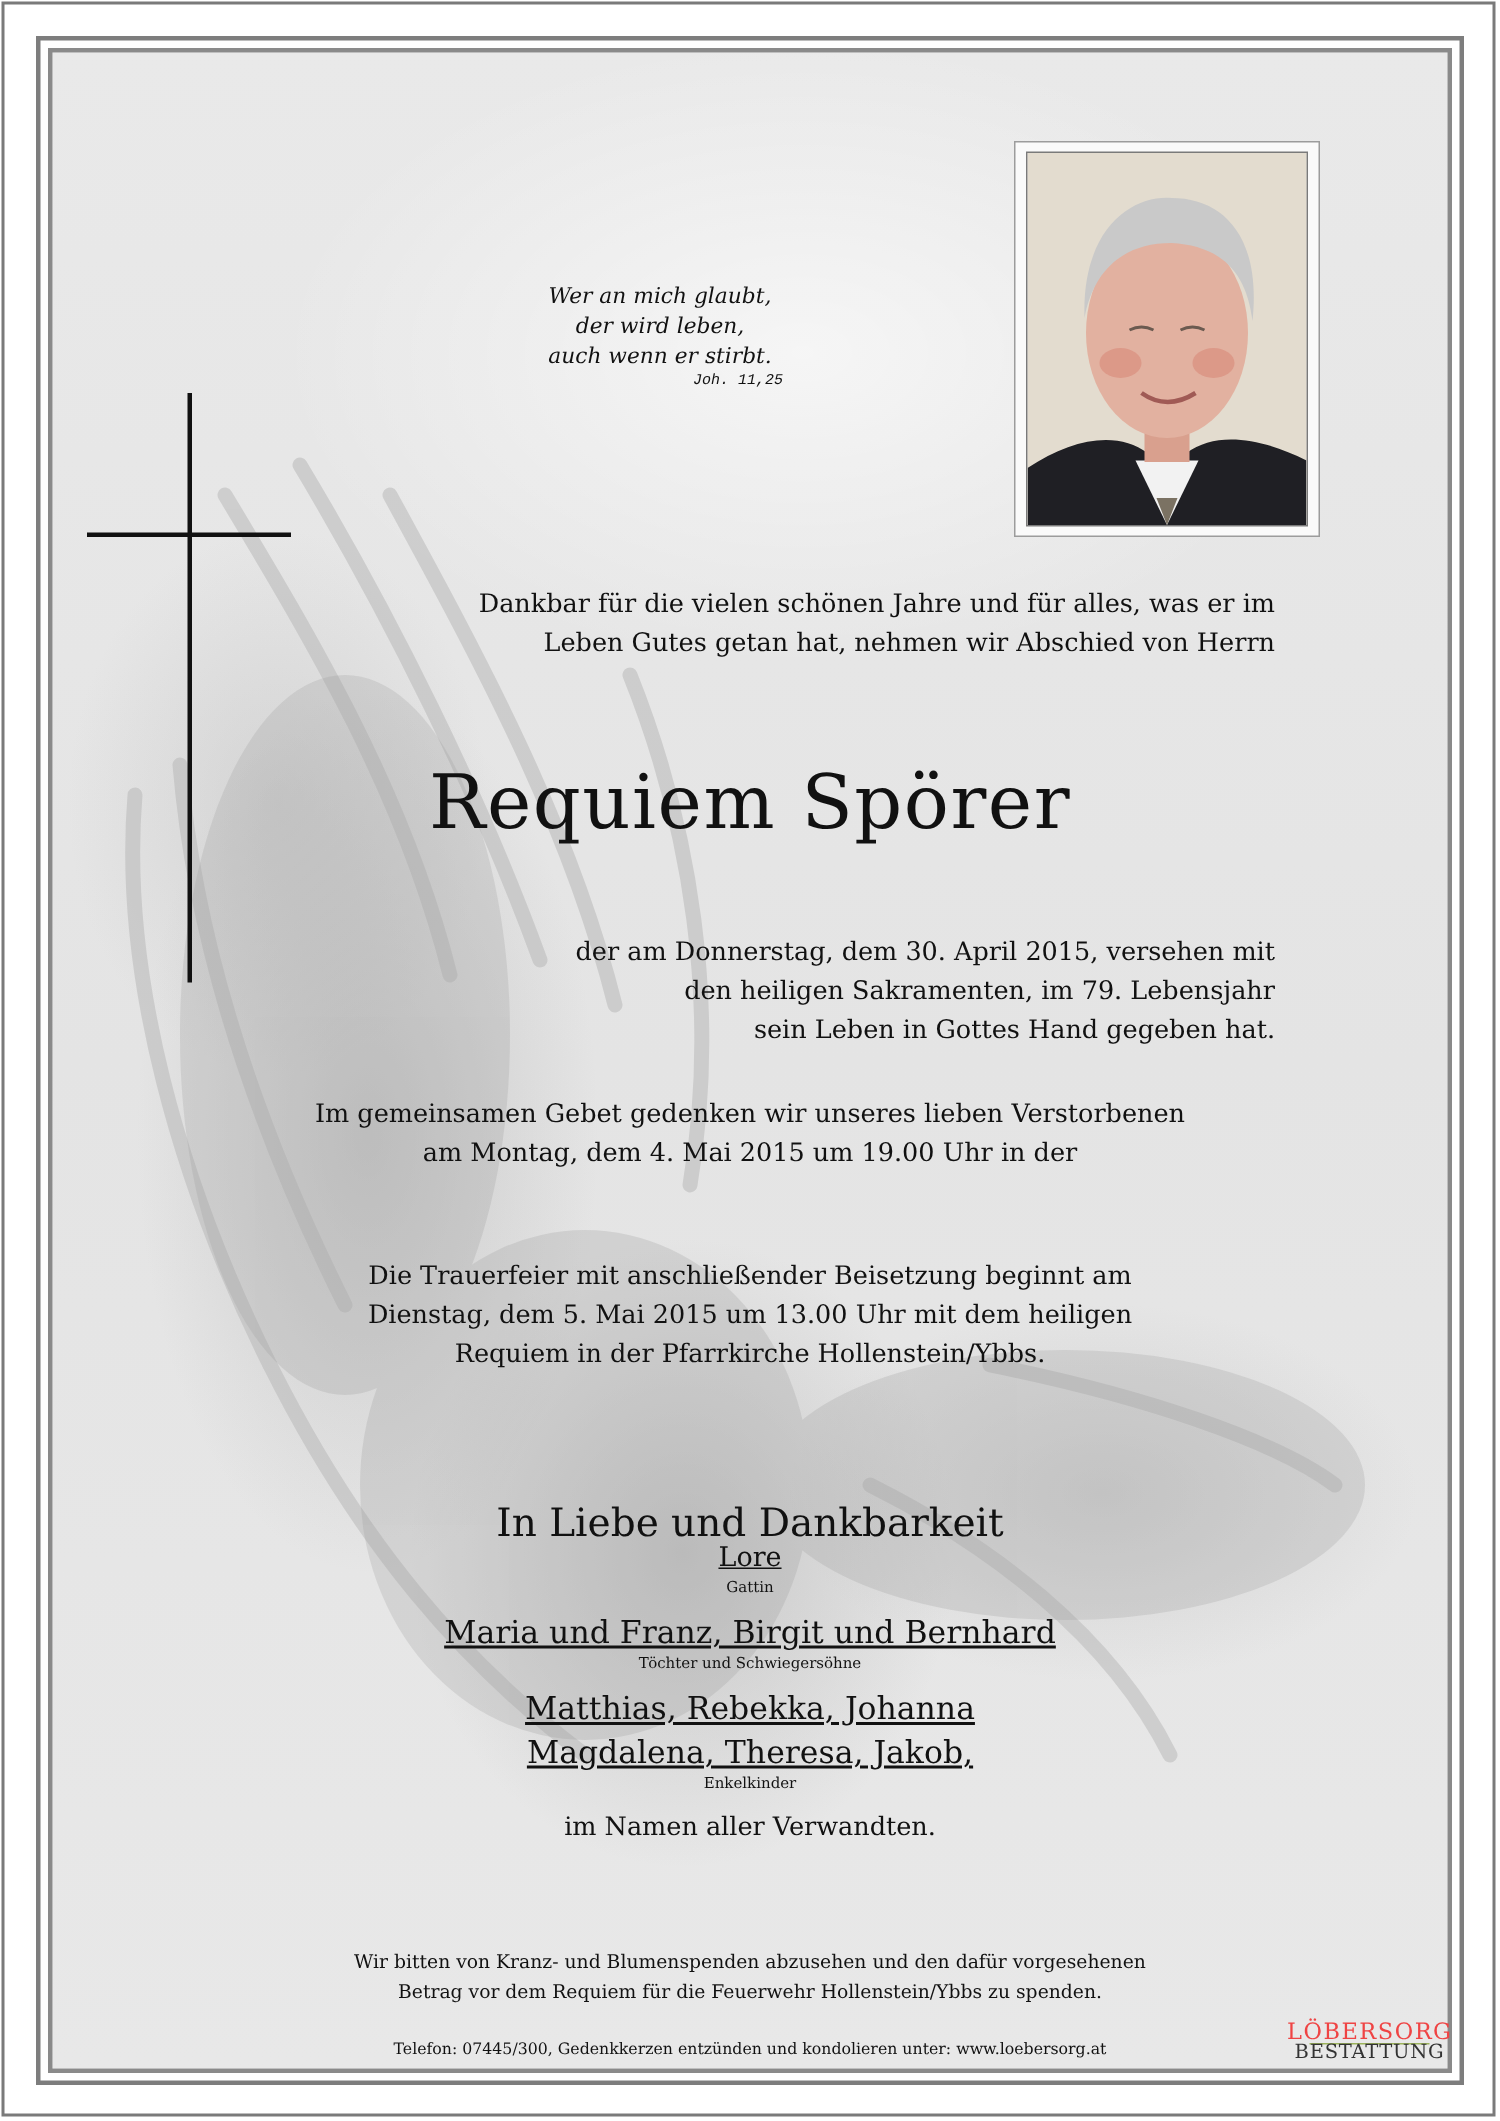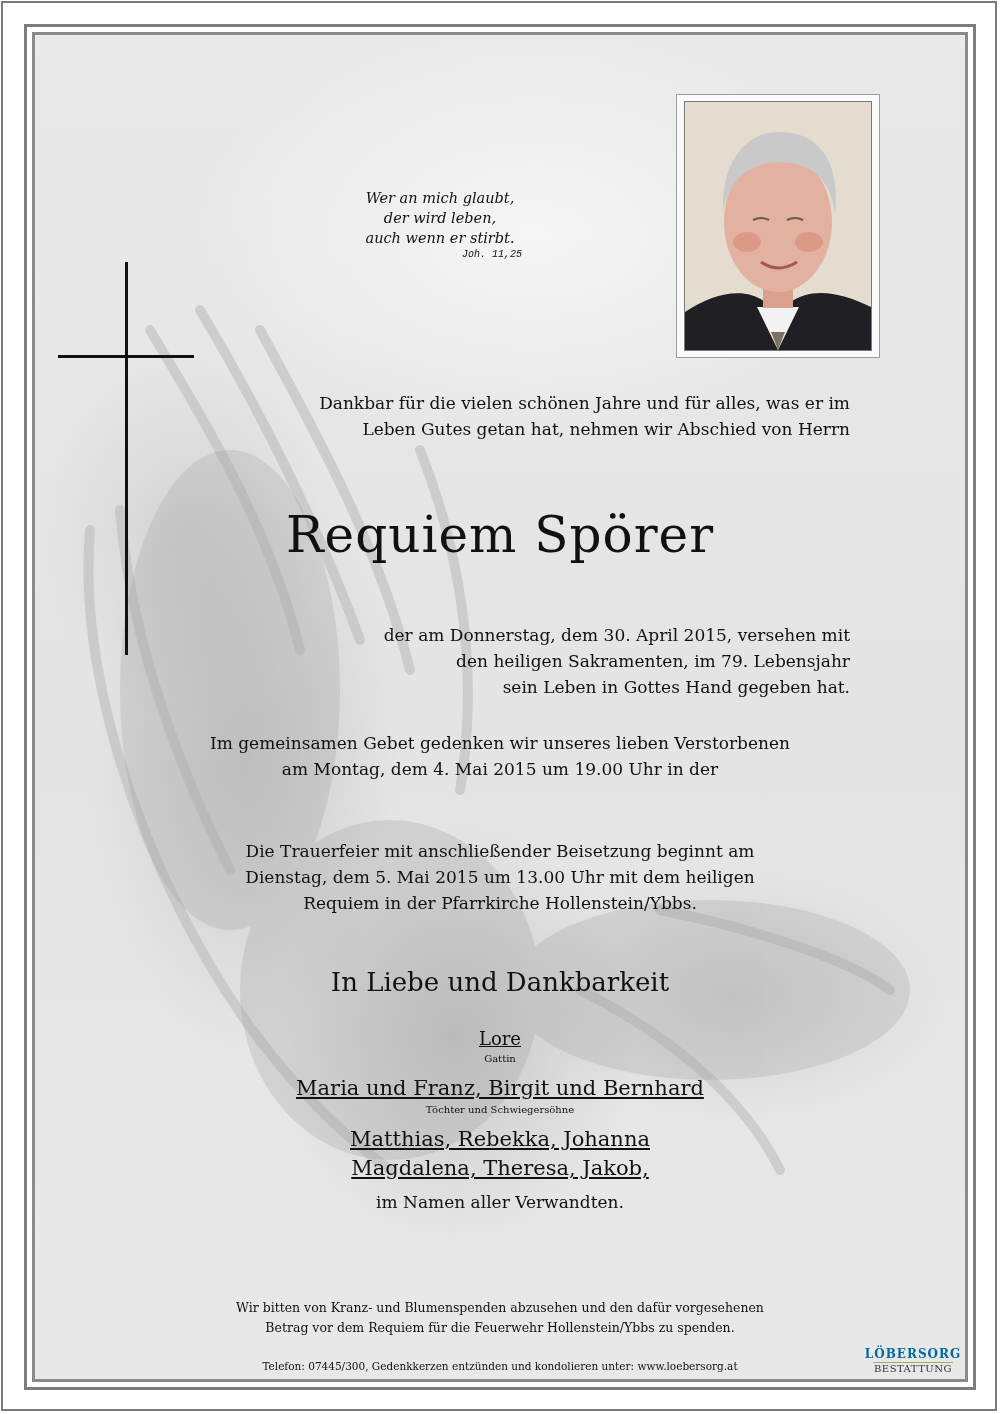--- a/index.html
+++ b/index.html
@@ -51,33 +51,33 @@
     border: 1px solid #7a7a7a; box-sizing: border-box; overflow: hidden;
     background: linear-gradient(180deg, #e6e0d6 0%, #e0d8cc 100%);
   }
 
   .block { position: absolute; left: 150px; width: 700px; text-align: center; font-size: 17px; line-height: 26px; }
   .intro { top: 390px; text-align: right; }
   .name { position: absolute; left: 150px; width: 700px; top: 500px; text-align: center; font-size: 50px; line-height: 70px; letter-spacing: 1px; }
   .p1 { top: 622px; text-align: right; }
   .p2 { top: 730px; }
   .p3 { top: 838px; }
-  .closing { position: absolute; left: 150px; width: 700px; top: 964px; text-align: center; font-size: 26px; line-height: 36px; }
+  .closing { position: absolute; left: 150px; width: 700px; top: 998px; text-align: center; font-size: 26px; line-height: 36px; }
   .mourners { position: absolute; left: 150px; width: 700px; top: 1026px; text-align: center; }
   .m-name { font-size: 18px; line-height: 26px; text-decoration: underline; }
   .m-name.big { font-size: 21px; line-height: 29px; }
   .m-role { font-size: 10px; line-height: 14px; margin-bottom: 8px; }
   .m-end { font-size: 17px; line-height: 26px; margin-top: 6px; }
 
   .donation { position: absolute; left: 150px; width: 700px; top: 1298px; text-align: center; font-size: 12.5px; line-height: 20px; }
   .footer { position: absolute; left: 150px; width: 700px; top: 1358px; text-align: center; font-size: 10.5px; line-height: 16px; }
   .logo { position: absolute; left: 858px; top: 1347px; width: 110px; text-align: center; }
-  .logo-name { font-size: 12px; letter-spacing: 1px; color: #0369a1; font-weight: bold; line-height: 14px; }
+  .logo-name { font-size: 15px; letter-spacing: 1px; color: #ef4444; font-weight: normal; line-height: 14px; }
   .logo-line { height: 1px; width: 80px; margin: 1px auto 1px; background: #9bb25a; }
-  .logo-sub { font-size: 10px; letter-spacing: 0.5px; color: #333; line-height: 9px; }
+  .logo-sub { font-size: 13px; letter-spacing: 0.5px; color: #333; line-height: 9px; }
 </style>
 </head>
 <body>
 
 <div class="outer-border"></div>
 <div class="frame">
   <div class="frame-inner"></div>
 </div>
 
 <svg class="hands" viewBox="0 0 860 960">
@@ -154,20 +154,21 @@
 
 <div class="closing">In Liebe und Dankbarkeit</div>
 
 <div class="mourners">
   <div class="m-name">Lore</div>
   <div class="m-role">Gattin</div>
   <div class="m-name big">Maria und Franz, Birgit und Bernhard</div>
   <div class="m-role">Töchter und Schwiegersöhne</div>
   <div class="m-name big">Matthias, Rebekka, Johanna</div>
   <div class="m-name big">Magdalena, Theresa, Jakob,</div>
+  <div class="m-role">Enkelkinder</div>
   <div class="m-end">im Namen aller Verwandten.</div>
 </div>
 
 <div class="donation">
   <div>Wir bitten von Kranz- und Blumenspenden abzusehen und den dafür vorgesehenen</div>
   <div>Betrag vor dem Requiem für die Feuerwehr Hollenstein/Ybbs zu spenden.</div>
 </div>
 
 <div class="footer">Telefon: 07445/300, Gedenkkerzen entzünden und kondolieren unter: www.loebersorg.at</div>
 

